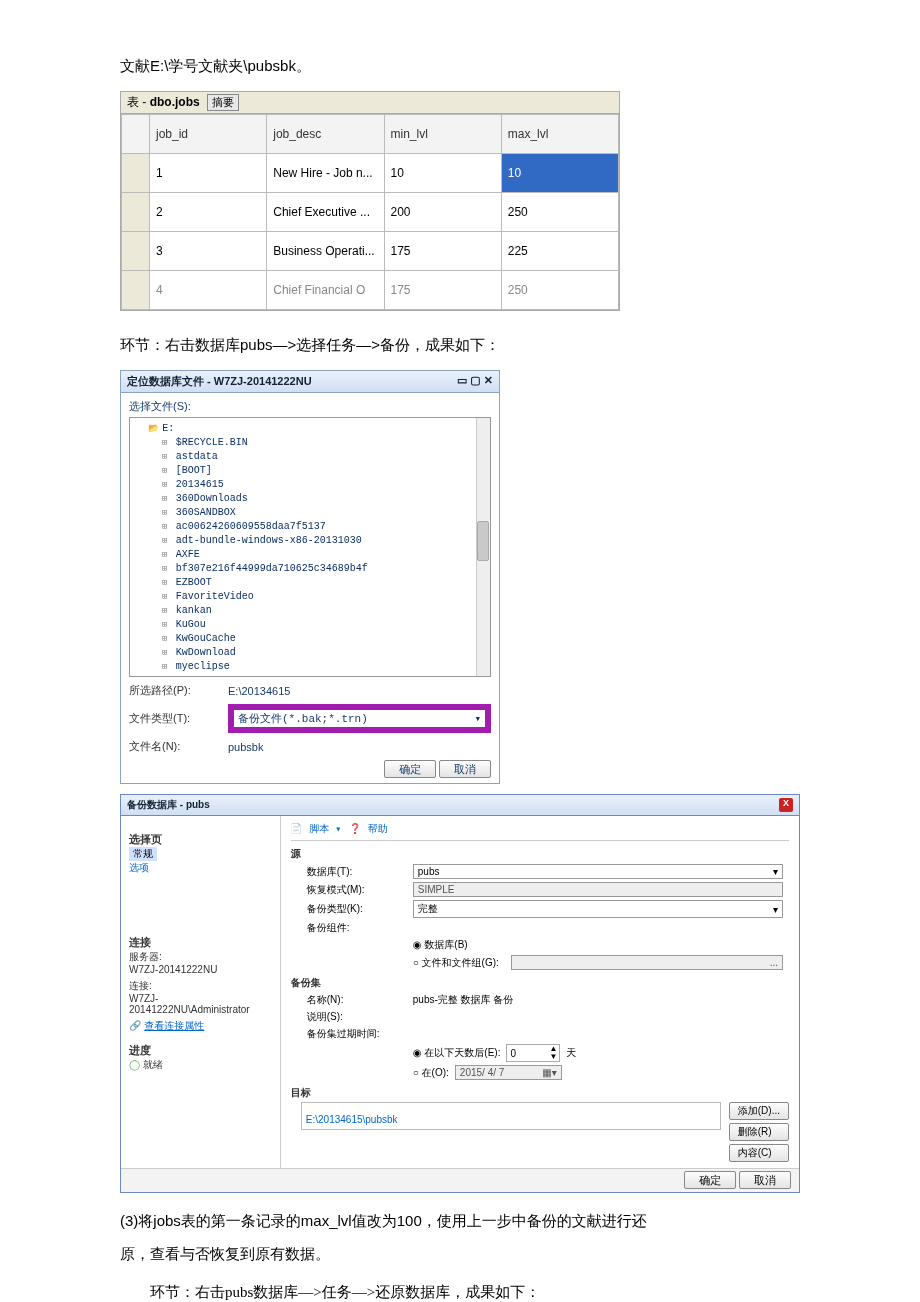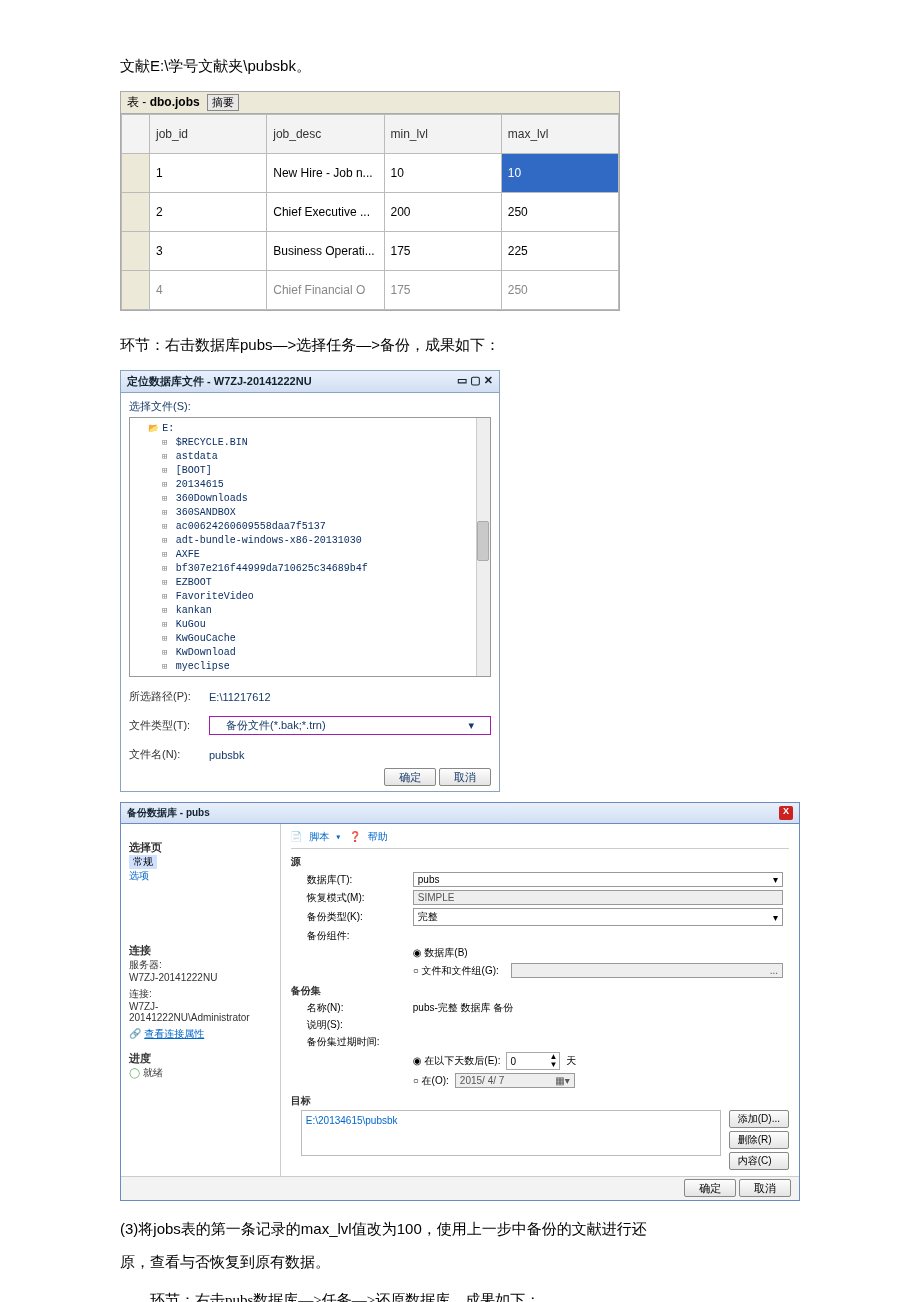--- a/index.html
+++ b/index.html
@@ -32,24 +32,24 @@
   .dlg-titlebar { background:linear-gradient(#e9f0fb,#d1dff3); padding:3px 6px; font-size:11px; font-weight:bold; color:#123; border-bottom:1px solid #8aa3c0; display:flex; justify-content:space-between; }
   .dlg-body { padding:6px 8px; }
   .tree ul { list-style:none; margin:0; padding-left:14px; }
   .tree li { white-space:nowrap; line-height:14px; font-family:"Courier New",monospace; font-size:10px; color:#0a2e66; }
   .tree .folder::before { content:"📁"; font-size:9px; margin-right:3px; }
   .tree .root::before { content:"📂"; font-size:9px; margin-right:3px; color:#d6b54a; }
   .tree .exp::before { content:"⊞ "; color:#888; }
   .dlg-scroll { border:1px solid #999; height:260px; overflow:hidden; position:relative; background:#fff; }
   .dlg-scroll-bar { position:absolute; right:0; top:0; bottom:0; width:14px; background:#eee; border-left:1px solid #ccc; }
   .dlg-scroll-thumb { position:absolute; right:1px; top:40%; width:12px; height:40px; background:#c9c9c9; border:1px solid #aaa; border-radius:2px; }
-  .dlg-row { display:flex; align-items:center; margin-top:12px; gap:0; }
+  .dlg-row { display:flex; align-items:center; margin-top:6px; gap:19px; }
   .dlg-row label { width:80px; font-size:11px; color:#333; }
   .dlg-row .val { flex:1; font-size:11px; }
-  .combo { border:1px solid #a21caf; background:#fff; padding:1px 16px; font-size:11px; display:flex; justify-content:space-between; align-items:center; }
+  .combo { border:6px solid #a21caf; background:#fff; padding:1px 4px; font-size:11px; display:flex; justify-content:space-between; align-items:center;font-family:Liberation Mono, monospace; }
   .btn-small { border:1px solid #888; background:linear-gradient(#fdfdfd,#e4e4e4); padding:2px 14px; font-size:11px; border-radius:2px; }
   .dlg-buttons { text-align:right; margin-top:8px; }
 
   
   .wiz-figure { border:1px solid #6a8bc1; margin:4px 0 14px; font-size:10px; background:#fff; }
   .wiz-title { background:linear-gradient(#e9f0fb,#d1dff3); color:#123; font-weight:bold; padding:3px 6px; border-bottom:1px solid #6a8bc1; display:flex; justify-content:space-between; }
   .wiz-title .wiz-x { color:#fff; background:#c22; width:14px; text-align:center; border-radius:2px; font-size:9px; }
   .wiz-body { display:flex; min-height:240px; }
   .wiz-left { width:170px; border-right:1px solid #ccc; background:#fff; padding:8px; color:#06c; }
   .wiz-left .section-head { font-weight:bold; color:#333; font-size:11px; margin-top:8px; }
@@ -60,21 +60,21 @@
   .wiz-field-row { display:flex; align-items:center; margin:3px 6px; gap:6px; }
   .wiz-field-row label { width:110px; text-align:left; font-size:10px; padding-left:10px; }
   .wiz-field-row .field { flex:1; }
   .dropdown { border:1px solid #999; background:#fff; padding:1px 4px; font-size:10px; display:flex; justify-content:space-between; align-items:center; }
   .readonly { background:#eee; color:#555; }
   .group-label { font-weight:bold; font-size:10px; color:#333; margin:6px 0 2px; }
   .radio::before { content:"◉ "; }
   .radio-off::before { content:"○ "; }
   .num-spin { display:inline-flex; align-items:center; border:1px solid #aaa; }
   .num-spin input { border:none; width:40px; padding:1px 3px; font-size:10px; }
-  .wiz-destbox { border:1px solid #bbb; height:46px; background:#fff; margin-left:10px; width:420px; padding:4px 4px; color:#06c; }
+  .wiz-destbox { border:1px solid #bbb; height:28px; background:#fff; margin-left:10px; width:420px; padding:11px 4px; color:#06c; }
   .wiz-sidebtns { display:flex; flex-direction:column; gap:3px; }
   .wiz-sidebtn { border:1px solid #888; background:linear-gradient(#fdfdfd,#e4e4e4); padding:1px 8px; font-size:10px; border-radius:2px; white-space:nowrap; }
   .wiz-footer { background:#f3f3f3; border-top:1px solid #ccc; padding:4px 8px; text-align:right; }
 </style>
 </head>
 <body>
 
 <p class="doc-text">文献E:\学号文献夹\pubsbk。</p>
 
 <div class="table-figure" style="width:500px;">
@@ -157,21 +157,21 @@
               <li class="exp folder">PESOFT</li>
             </ul>
           </ul>
         </div>
       <div class="dlg-scroll-bar">
         <div class="dlg-scroll-thumb"></div>
       </div>
     </div>
     <div class="dlg-row">
       <label>所选路径(P):</label>
-      <span class="val">E:\11217612</span>
+      <span class="val">E:\20134615</span>
     </div>
     <div class="dlg-row">
       <label>文件类型(T):</label>
       <div class="combo field" style="flex:1;">
         <span>备份文件(*.bak;*.trn)</span>
         <span>▾</span>
       </div>
     </div>
     <div class="dlg-row">
       <label>文件名(N):</label>
@@ -265,21 +265,21 @@
         <span class="radio">在以下天数后(E):</span>
         <span class="num-spin">
             <input value="0" style="">
             <span style="font-size:8px;line-height:8px;padding:0 2px;">▲<br>▼</span>
           </span>
         <span>天</span>
       </div>
       <div class="wiz-field-row">
         <label></label>
         <span class="radio-off">在(O):</span>
-        <span class="dropdown readonly" style="width:120px;">
+        <span class="dropdown readonly" style="width:107px;">
             <span>2015/ 4/ 7</span>
             <span>▦▾</span>
           </span>
       </div>
 
       <div class="group-label">目标</div>
       <div style="display:flex; align-items:flex-start; gap:8px;">
         <div class="wiz-destbox">E:\20134615\pubsbk</div>
         <div class="wiz-sidebtns">
           <span class="wiz-sidebtn">添加(D)...</span>

